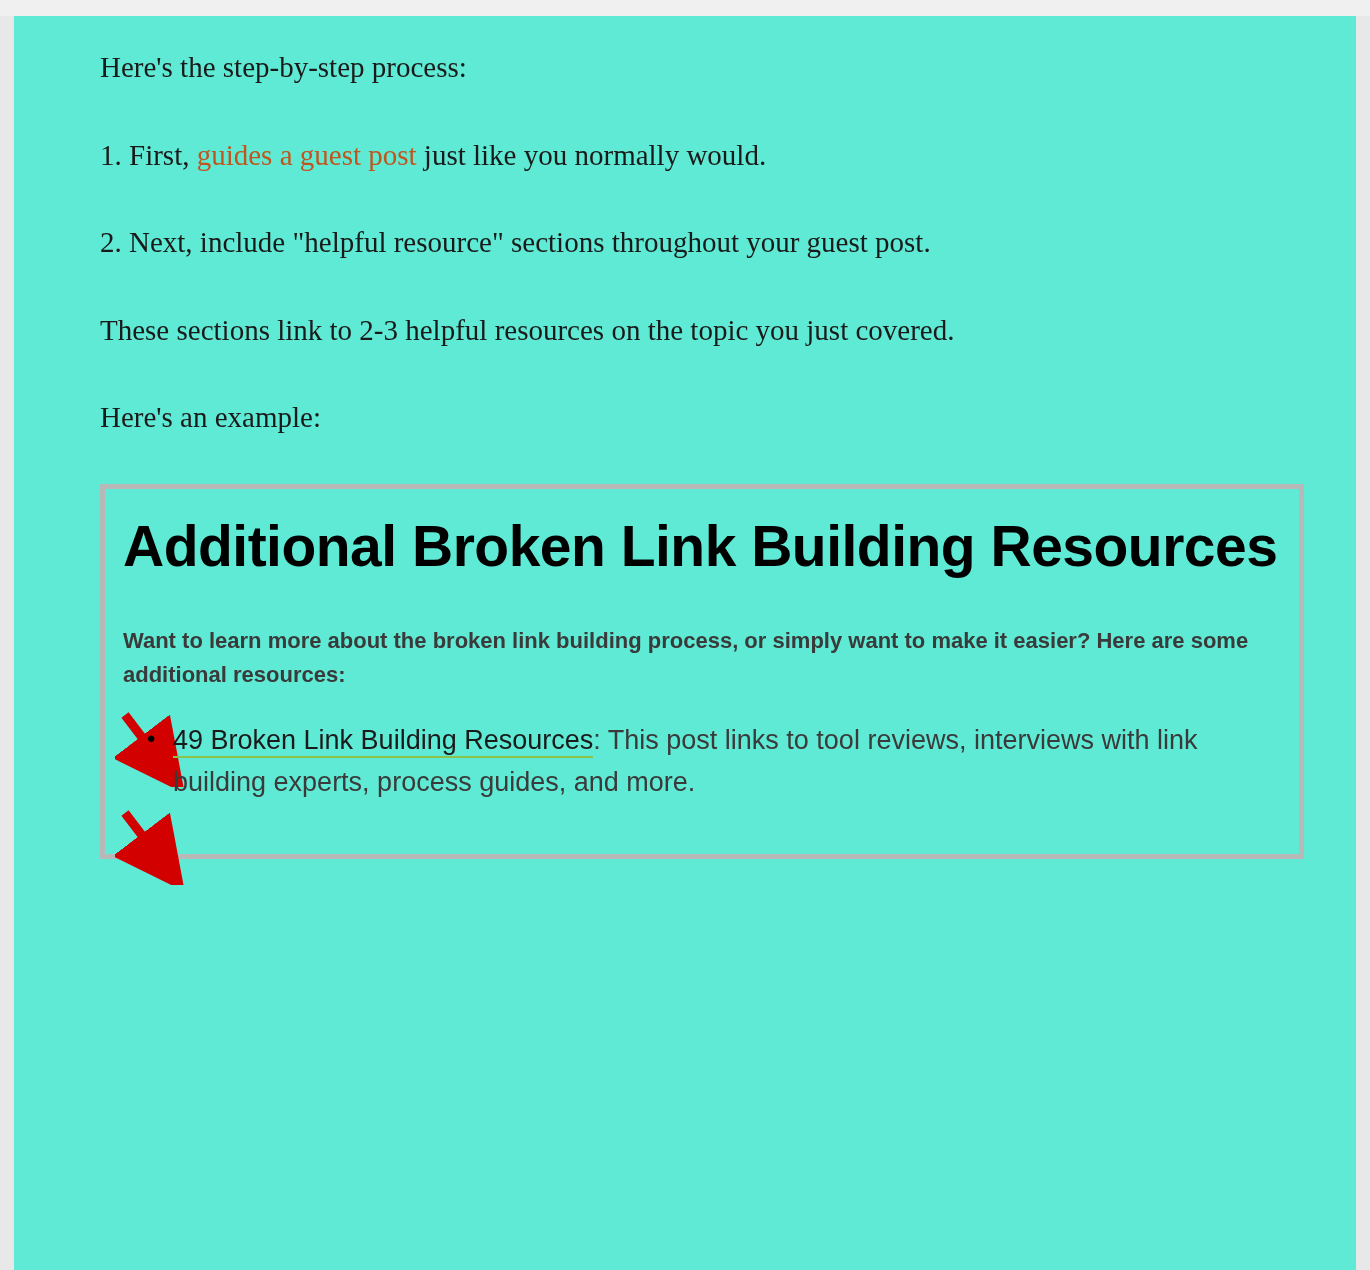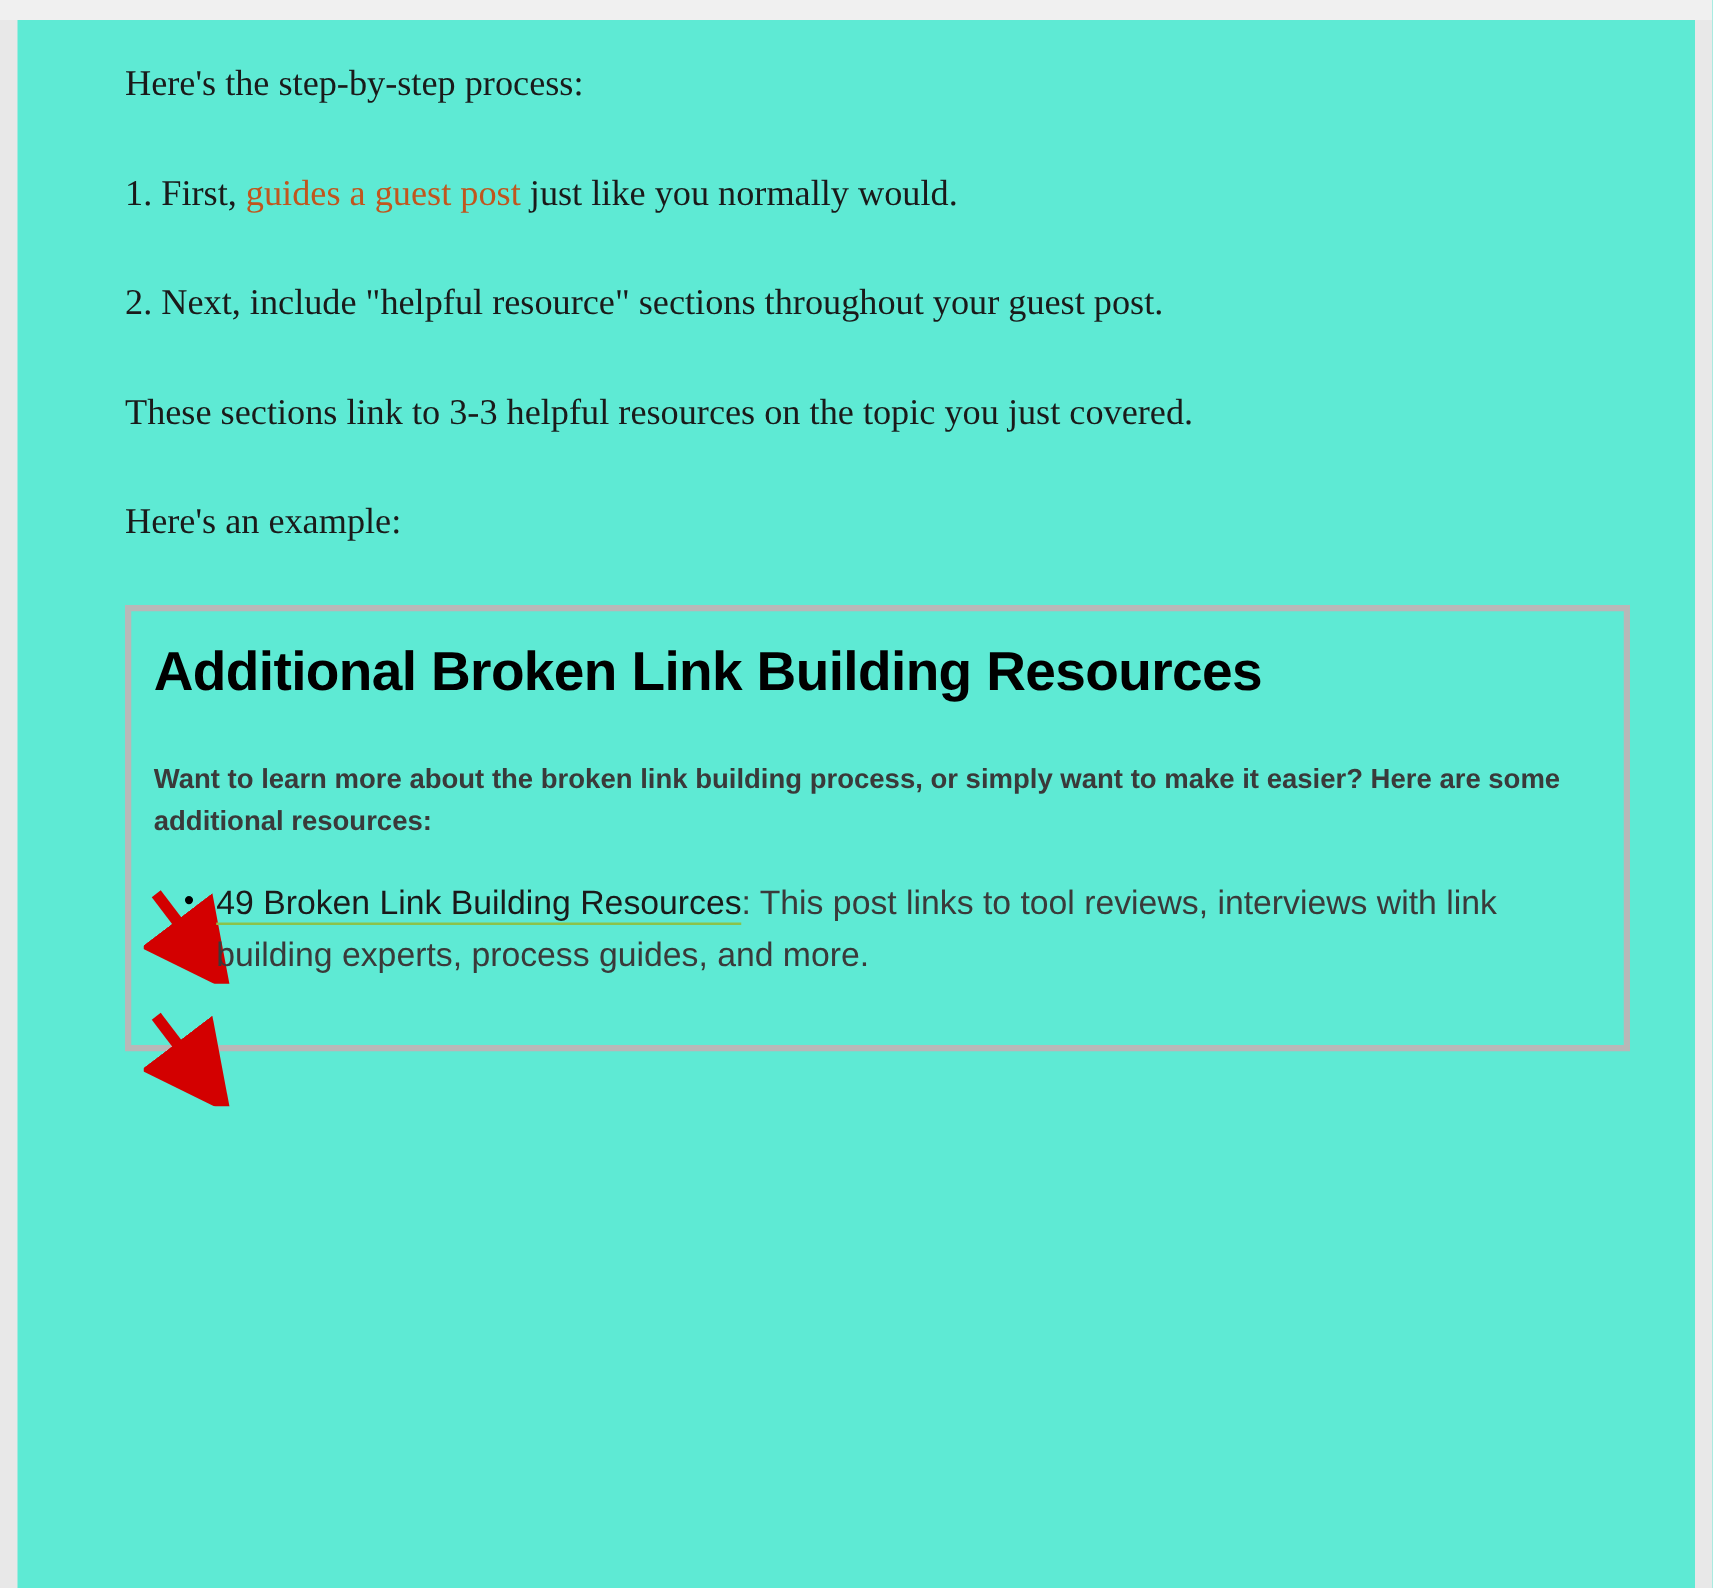--- a/index.html
+++ b/index.html
@@ -30,21 +30,21 @@
   .example-box {
     border: 5px solid #b8b8b8;
     padding: 18px 18px 28px 18px;
     margin-bottom: 50px;
     position: relative;
     font-family: 'Segoe UI', 'Helvetica Neue', Arial, sans-serif;
   }
   .example-heading {
     font-family: 'Arial Black', 'Helvetica Neue', Arial, sans-serif;
     font-weight: 900;
-    font-size: 44px;
+    font-size: 57px;
     line-height: 1.4;
     color: #000;
     margin-bottom: 38px;
     letter-spacing: -0.5px;
   }
   .example-intro {
     font-size: 22px;
     color: #3a3a3a;
     line-height: 1.55;
     margin-bottom: 28px;
@@ -90,21 +90,21 @@
 <div class="page">
 
   <p class="body-text">Here's the step-by-step process:</p>
 
   <p class="body-text">
     <span>1. First, </span><a href="#" class="inline-link">guides a guest post</a><span> just like you normally would.</span>
   </p>
 
   <p class="body-text">2. Next, include "helpful resource" sections throughout your guest post.</p>
 
-  <p class="body-text">These sections link to 3-3 helpful resources on the topic you just covered.</p>
+  <p class="body-text">These sections link to 2-3 helpful resources on the topic you just covered.</p>
 
   <p class="body-text">Here's an example:</p>
 
   <div class="example-box">
     <h2 class="example-heading">Additional Broken Link Building Resources</h2>
     <p class="example-intro">Want to learn more about the broken link building process, or simply want to make it easier? Here are some additional resources:</p>
 
     <div class="arrow" style="left:10px; top:218px;">
       <svg width="70" height="80" viewBox="0 0 70 80">
         <defs>

